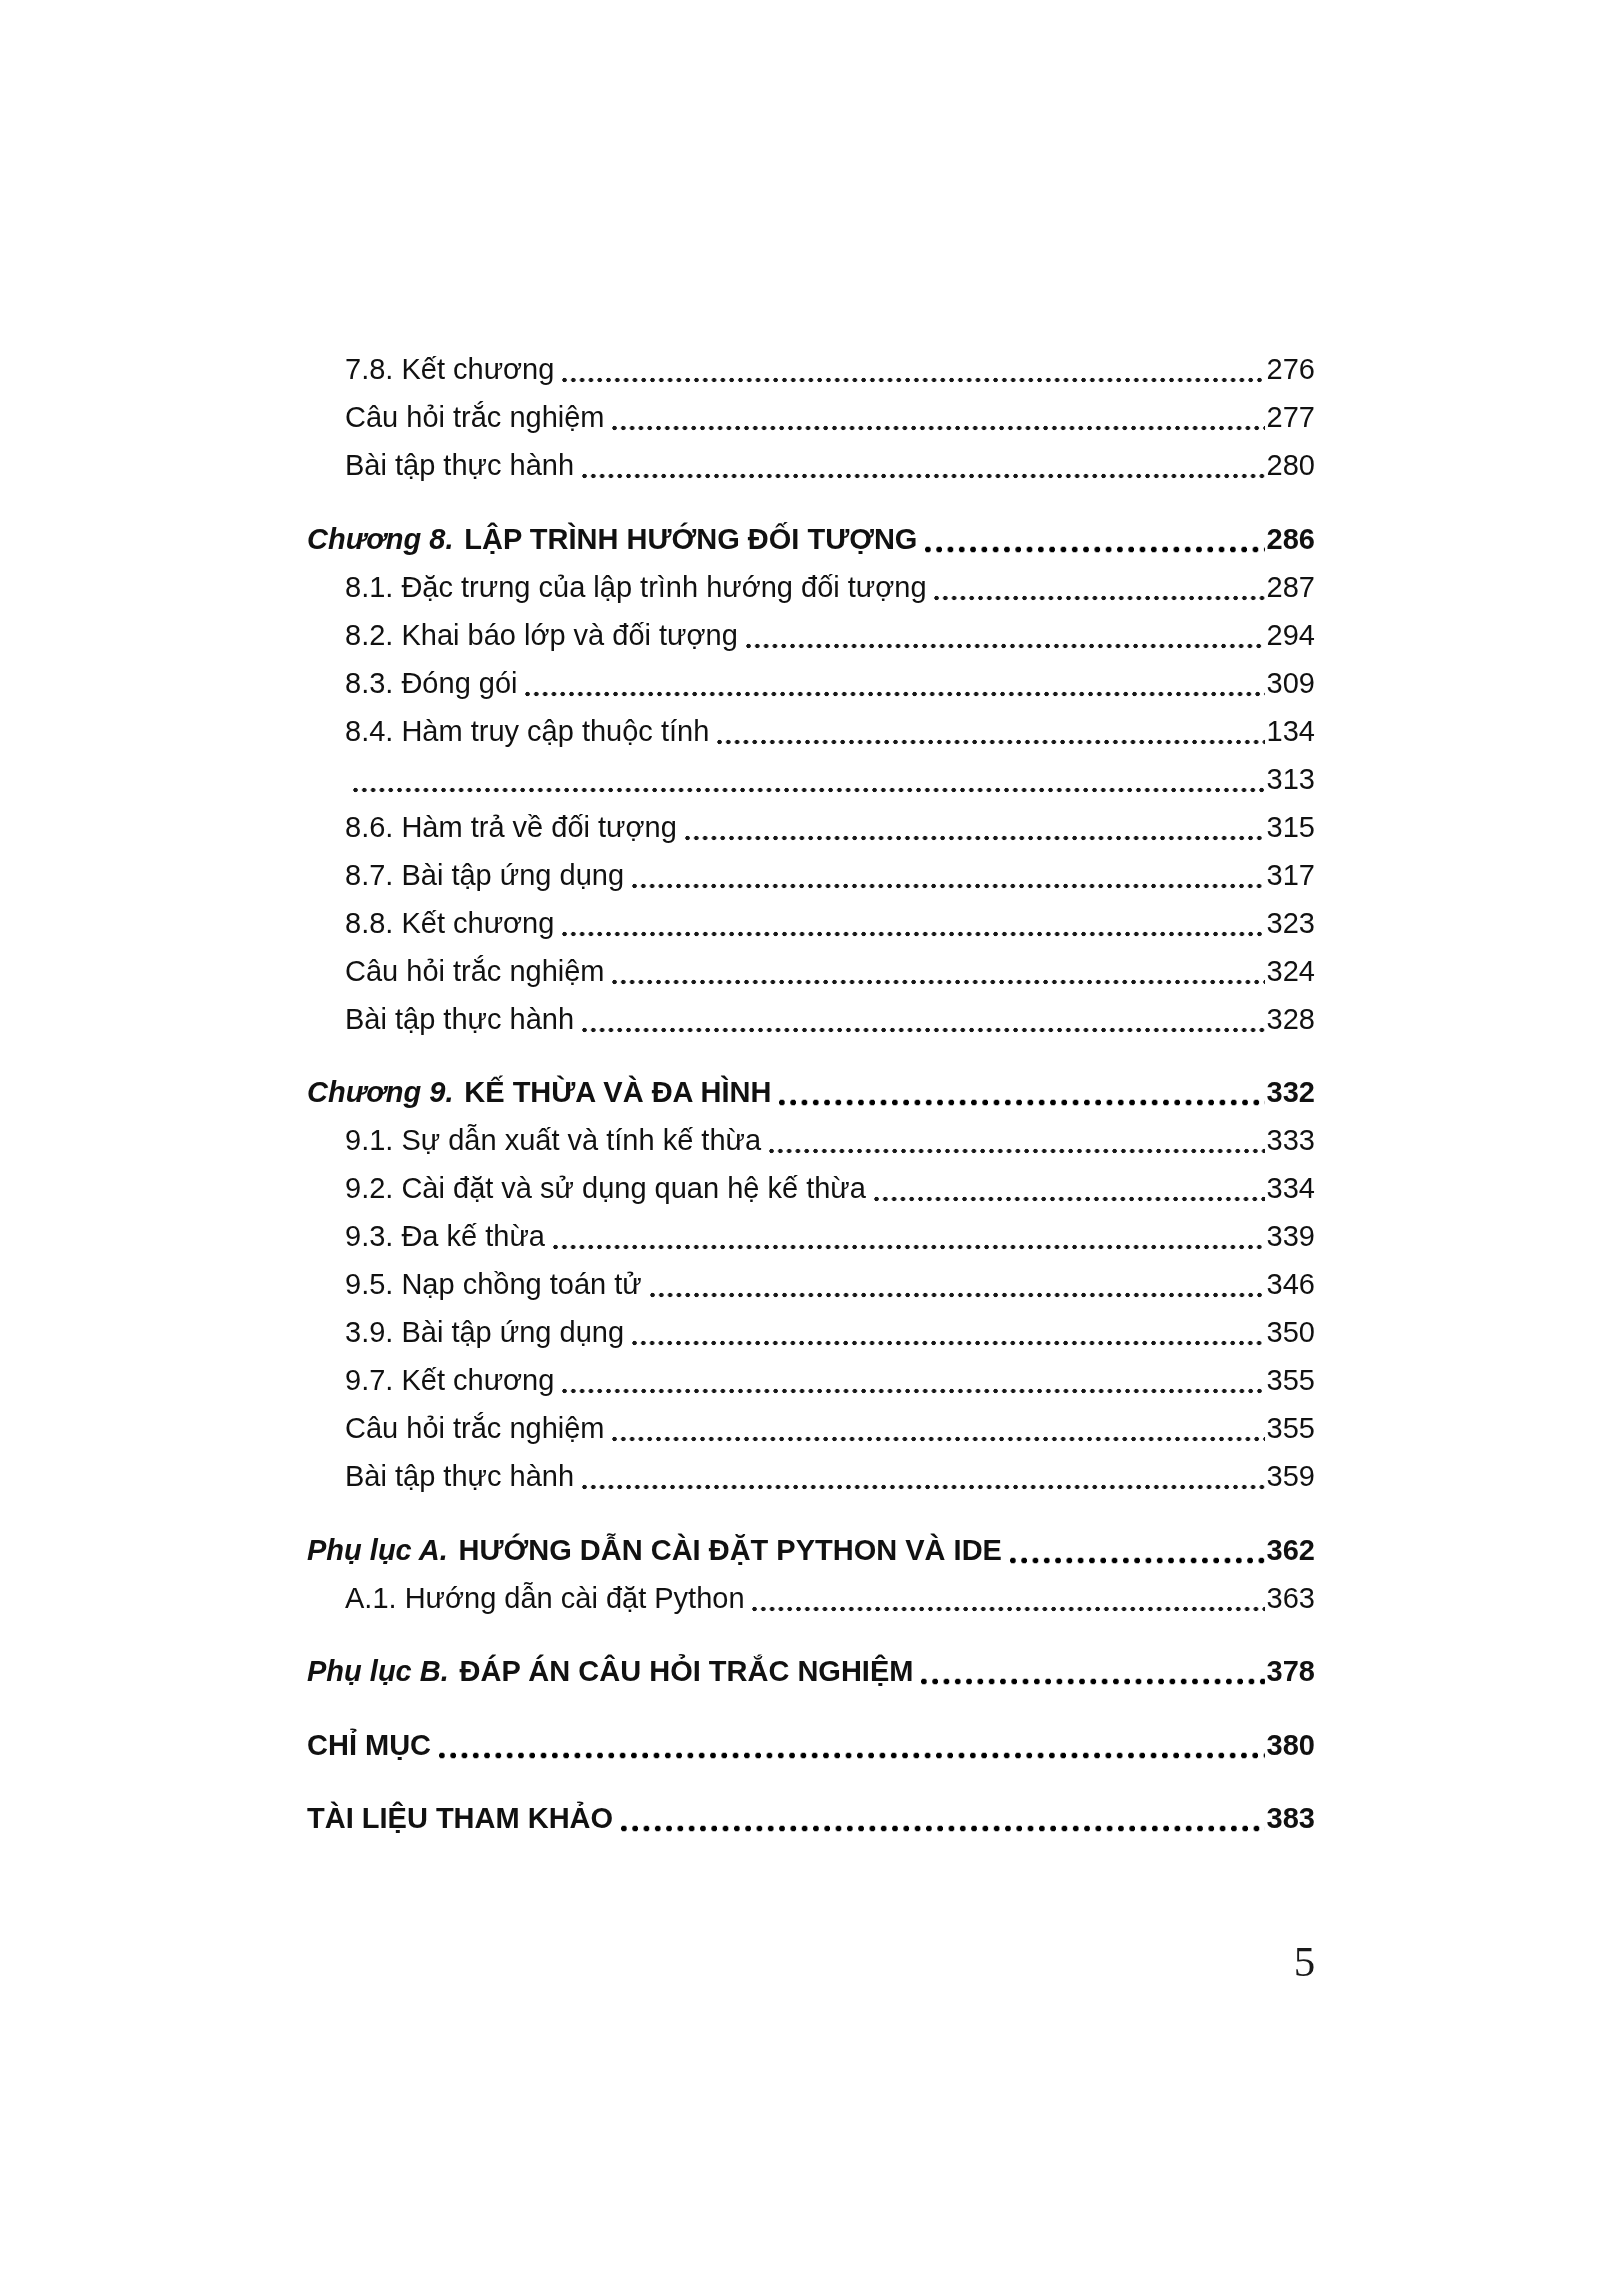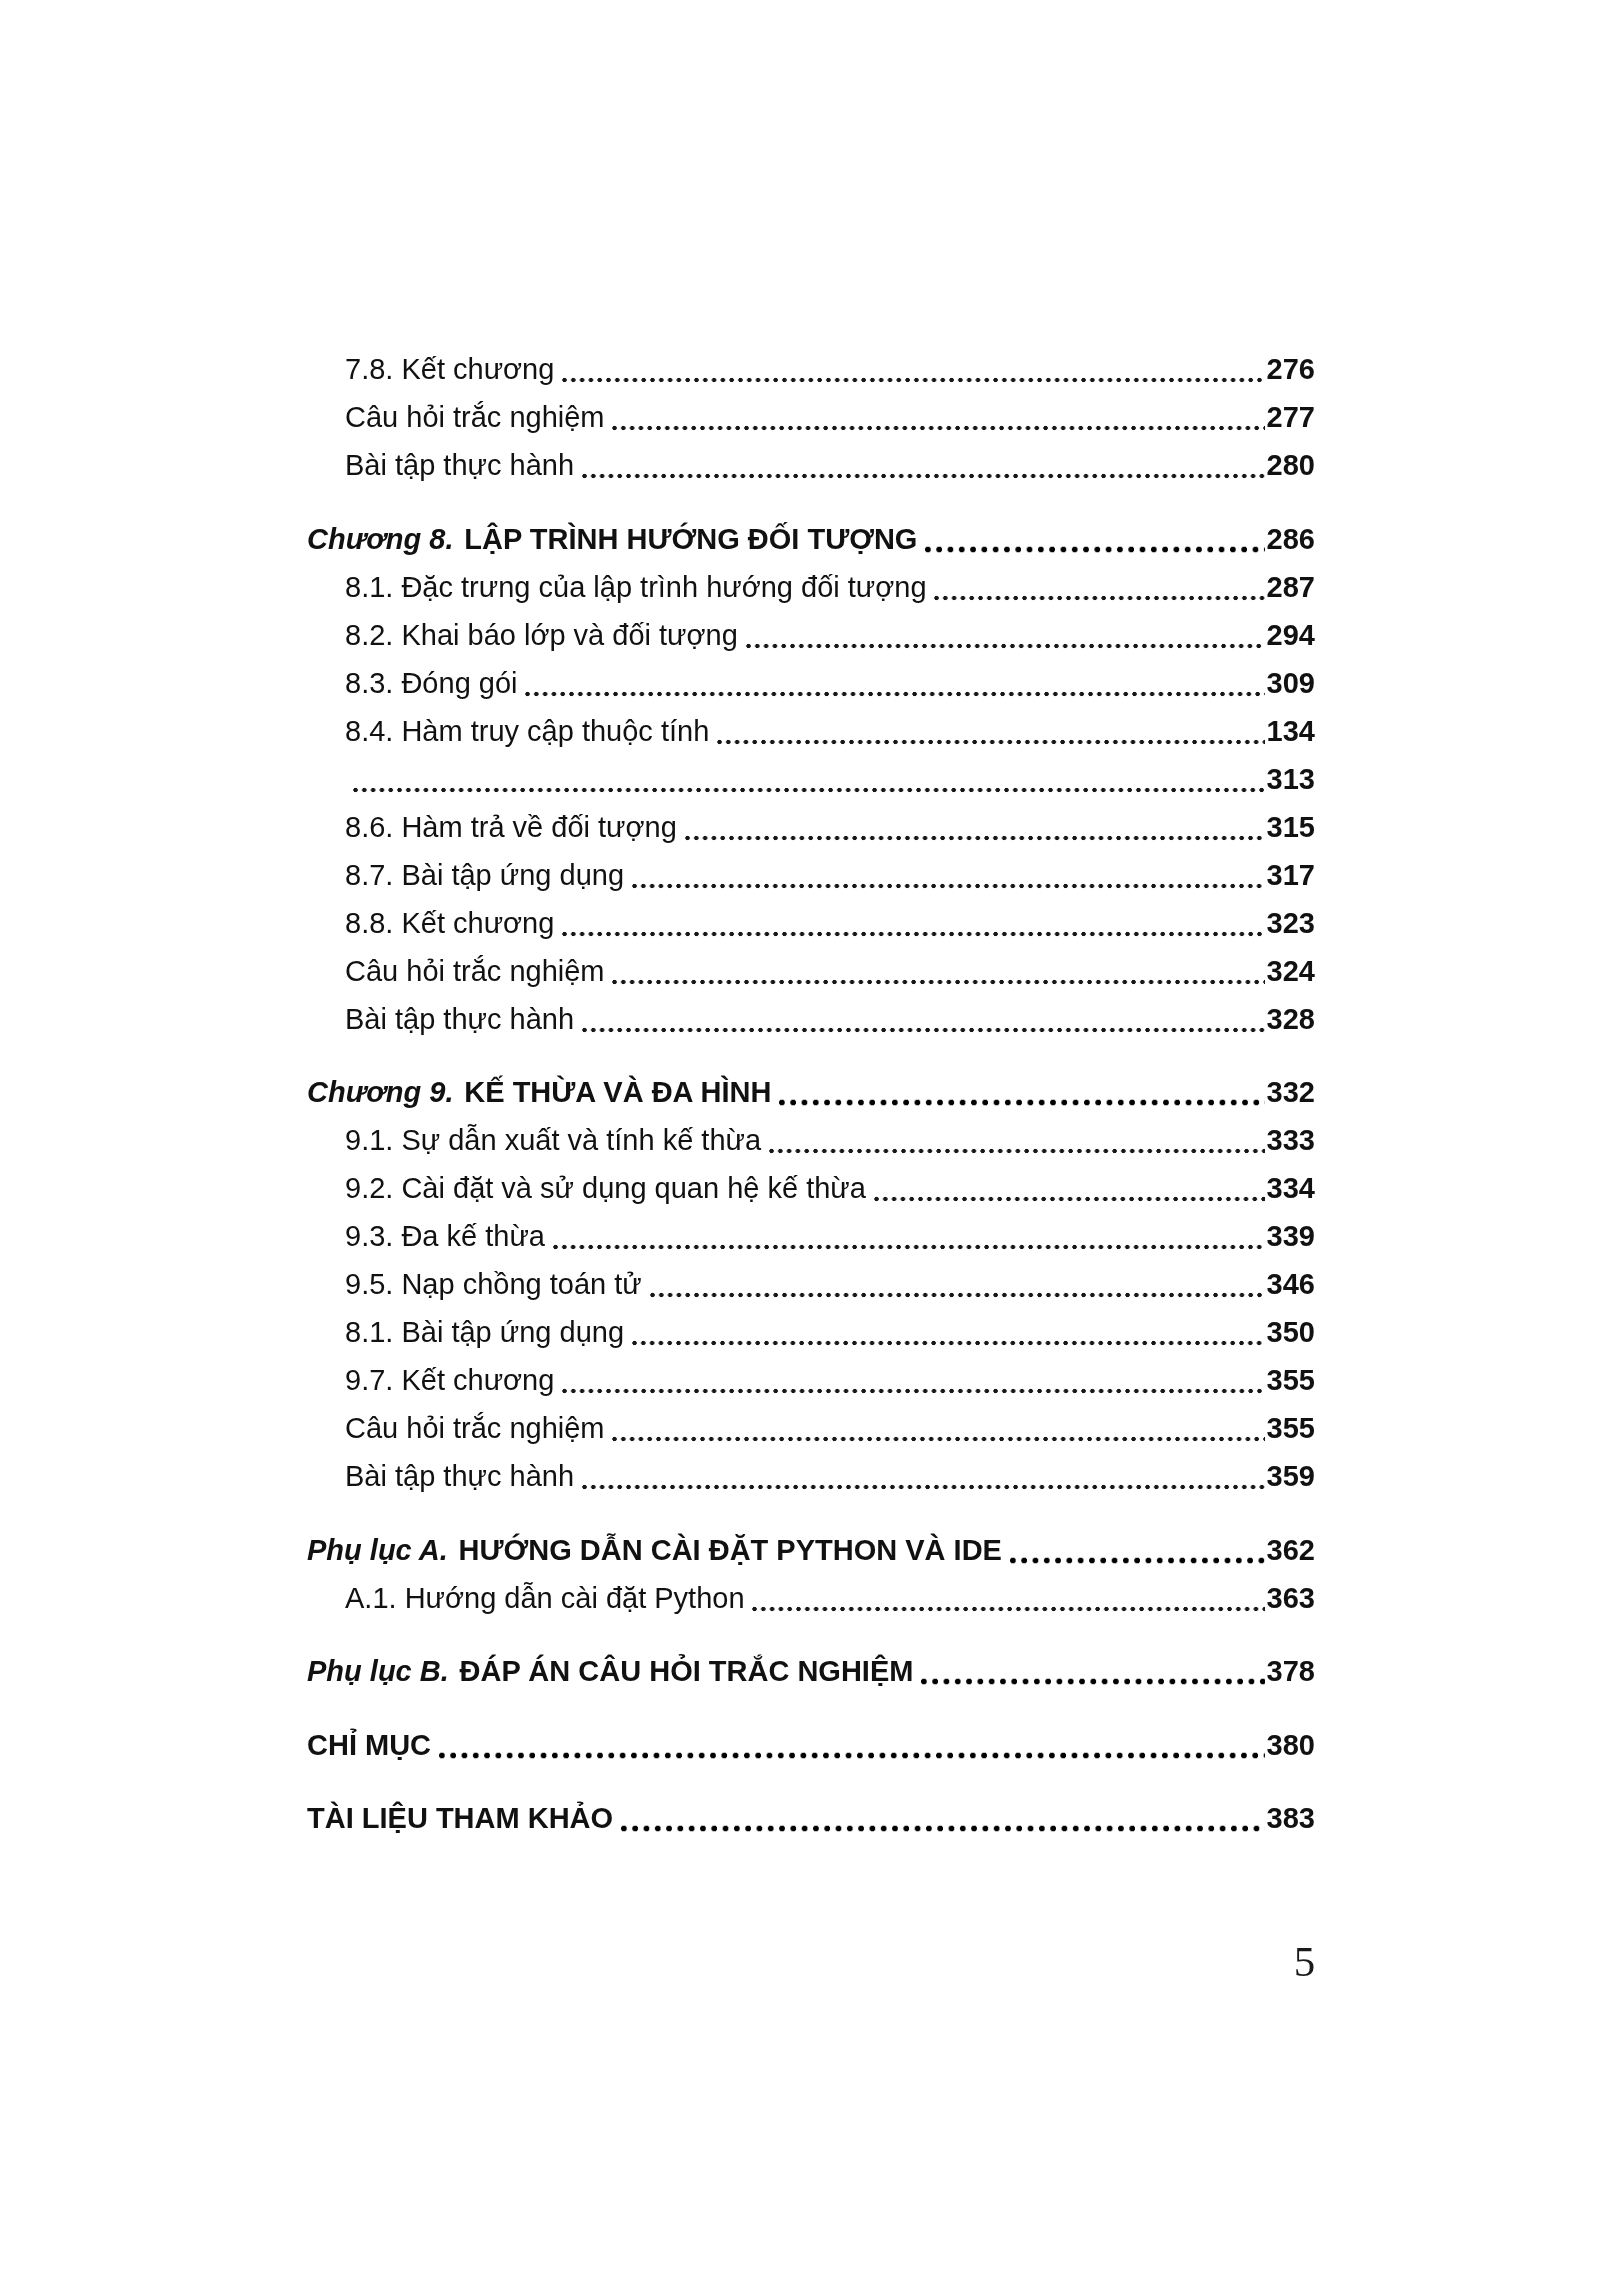--- a/index.html
+++ b/index.html
@@ -60,21 +60,20 @@
     background-position: left center;
   }
   .row.chapter .leader {
     height: 10.8px;
     margin-bottom: 7.8px;
     background-image: radial-gradient(circle at 2.9px 5.4px, #000000 2.6px, rgba(0,0,0,0) 3.2px);
     background-size: 11.3px 10.8px;
   }
   .pageref {
     flex: 0 0 auto;
-    font-weight: bold;
   }
   .folio {
     position: absolute;
     top: 1939px;
     left: 1282px;
     width: 45px;
     text-align: center;
     font-family: "Liberation Serif", serif;
     font-size: 43px;
     line-height: 45px;
@@ -195,21 +194,21 @@
     <span class="pageref">339</span>
   </div>
       <div class="row item">
 
     <span class="label">9.5. Nạp chồng toán tử</span>
     <span class="leader"></span>
     <span class="pageref">346</span>
   </div>
       <div class="row item">
 
-    <span class="label">8.1. Bài tập ứng dụng</span>
+    <span class="label">3.9. Bài tập ứng dụng</span>
     <span class="leader"></span>
     <span class="pageref">350</span>
   </div>
       <div class="row item">
 
     <span class="label">9.7. Kết chương</span>
     <span class="leader"></span>
     <span class="pageref">355</span>
   </div>
       <div class="row item">

